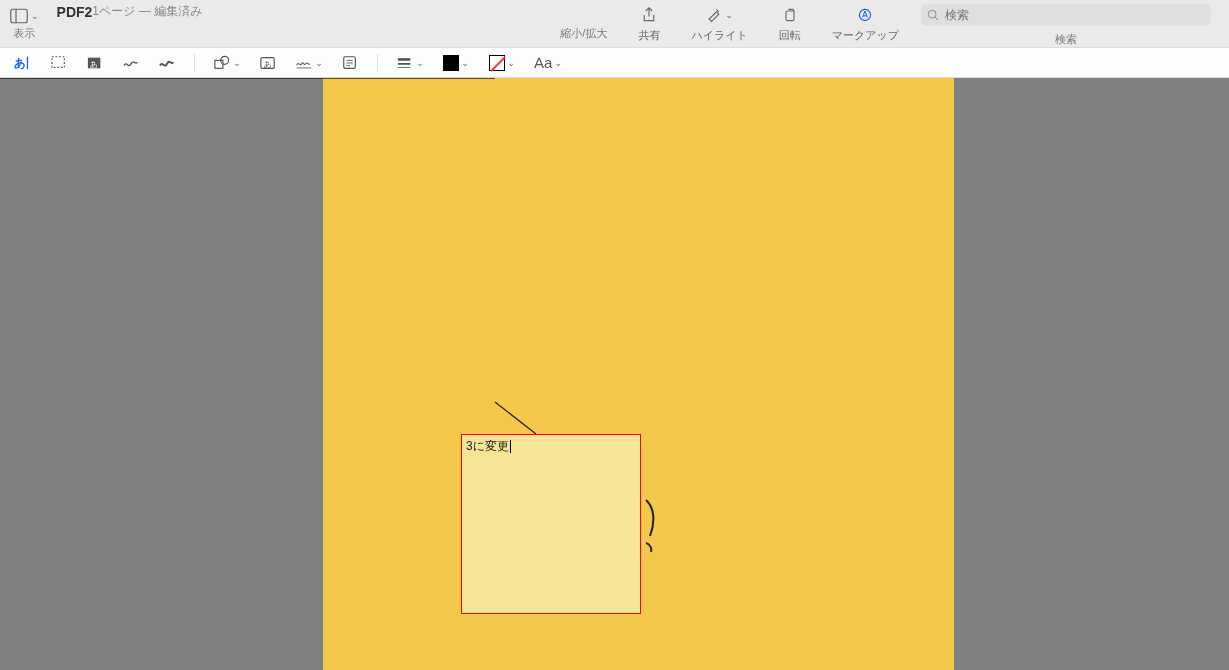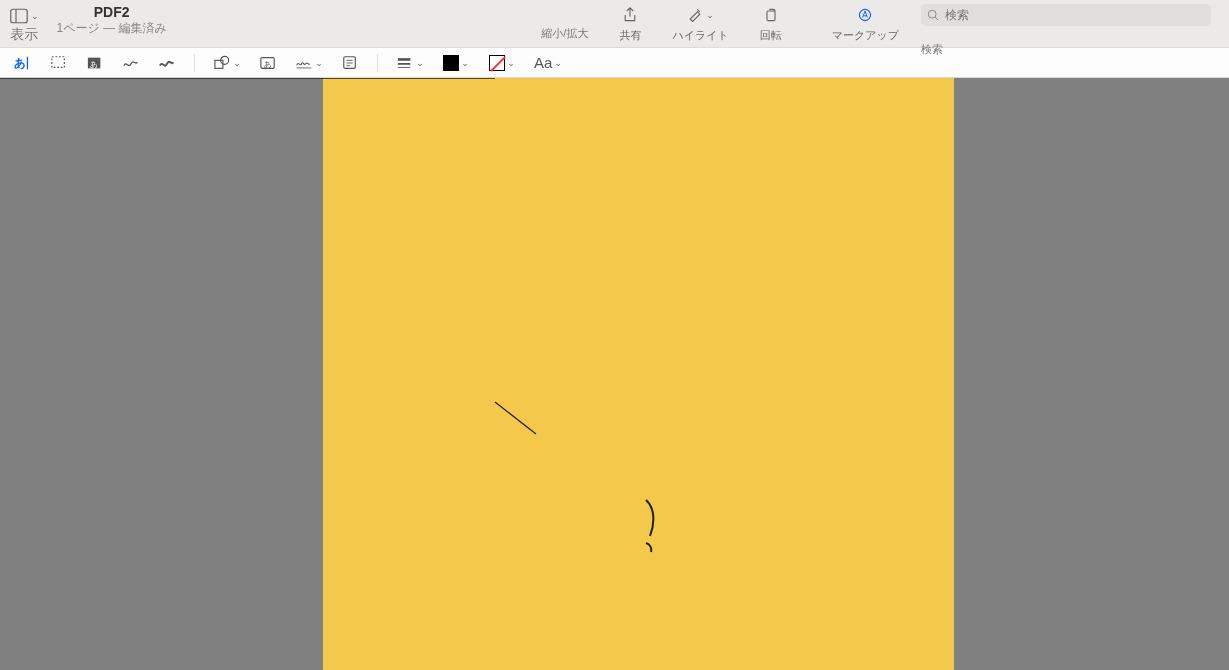--- a/index.html
+++ b/index.html
@@ -2,34 +2,34 @@
 <html><head>
 <meta charset="utf-8">
 <style>
   * { margin:0; padding:0; box-sizing:border-box; font-family:-apple-system,"Hiragino Kaku Gothic ProN","Hiragino Sans",sans-serif; }
   body { width:1229px; height:670px; overflow:hidden; background:#ececec; }
   .titlebar { height:48px; background:#ebeae9; display:flex; align-items:flex-start; padding:4px 10px 0 10px; border-bottom:1px solid #dcdcdc; }
   .title-left { display:flex; align-items:flex-start; gap:12px; }
   .sidebar-btn { display:flex; align-items:center; gap:3px; margin-top:4px; color:#666; }
   .sidebar-btn svg { width:18px; height:16px; }
   .chev { font-size:9px; color:#666; }
-  .title-block { display:flex; flex-direction:column; line-height:1.2;text-align:center; }
+  .title-block { display:flex; flex-direction:row; line-height:1.2;text-align:center; }
   .doc-title { font-size:14px; font-weight:600; color:#333; }
   .doc-sub { font-size:12px; color:#888; }
   .view-label-block { display:flex; flex-direction:column; align-items:center; margin-right:6px; }
-  .view-label { font-size:14px; color:#777; margin-top:2px; }
+  .view-label { font-size:11px; color:#777; margin-top:2px; }
   .title-center { flex:1; display:flex; justify-content:flex-end; align-items:flex-start; gap:22px; padding-right:8px; }
   .tb-btn { display:flex; flex-direction:column; align-items:center; gap:2px; color:#666; font-size:11px; min-width:40px; }
   .tb-btn .ico { height:22px; display:flex; align-items:center; justify-content:center; gap:3px; }
   .tb-btn svg { width:16px; height:16px; stroke:#666; }
   .tb-btn.active svg { stroke:#0a60ff; }
-  .tb-btn.active { color:#666;margin-left:19px; }
+  .tb-btn.active { color:#666; }
   .zoom-group { display:flex; flex-direction:column; align-items:flex-start; }
   .zoom-icons { display:flex; gap:20px; height:22px; align-items:center; }
-  .search-wrap { display:flex; flex-direction:column; align-items:flex-start; gap:16px; min-width:290px; }
+  .search-wrap { display:flex; flex-direction:column; align-items:center; gap:6px; min-width:290px; }
   .search-box { width:290px; height:22px; background:#e0dfde; border-radius:5px; display:flex; align-items:center; padding:0 6px; gap:5px; }
   .search-box input { flex:1; border:none; background:transparent; font-size:12px; color:#555; outline:none; }
   .search-box svg { width:13px; height:13px; stroke:#888; }
   .search-label { font-size:11px; color:#777; }
   .markup-bar { height:30px; background:#fdfdfd; border-bottom:1px solid #d9d9d9; display:flex; align-items:center; padding:0 10px; gap:10px; }
   .mb-group { display:flex; align-items:center; gap:10px; }
   .mb-btn { width:26px; height:22px; display:flex; align-items:center; justify-content:center; gap:2px; color:#555; border-radius:4px; }
   .mb-btn.wide { width:36px; }
   .mb-btn.active { color:#0a60ff; }
   .mb-sep { width:1px; height:18px; background:#ddd; margin:0 4px; }
@@ -217,13 +217,16 @@
 
 <div class="canvas-area">
   <div class="page"></div>
   <svg class="sketch-line" width="1229" height="592" style="left:0;top:0;position:absolute">
     <line stroke="#222" stroke-width="1.5" x1="495"></line>
   </svg>
   <svg id="sketch-svg" width="1229" height="592" style="left:0;top:0;position:absolute;pointer-events:none">
     <line id="l1" stroke="#222" stroke-width="1.3" x1="495" y1="324" x2="536" y2="356"></line>
     <path id="c1" stroke="#222" stroke-width="2" fill="none" d="M646 422 C 655 430 655 445 650 458 M646 465 C 650 466 652 470 651 474"></path>
   </svg>
+  <div class="note" id="note1" style="left: 461px; top: 356px; width: 180px; height: 180px;">
+    <span>3に変更</span><span class="cursor-bar"></span>
+  </div>
 </div>
 
 </body></html>

